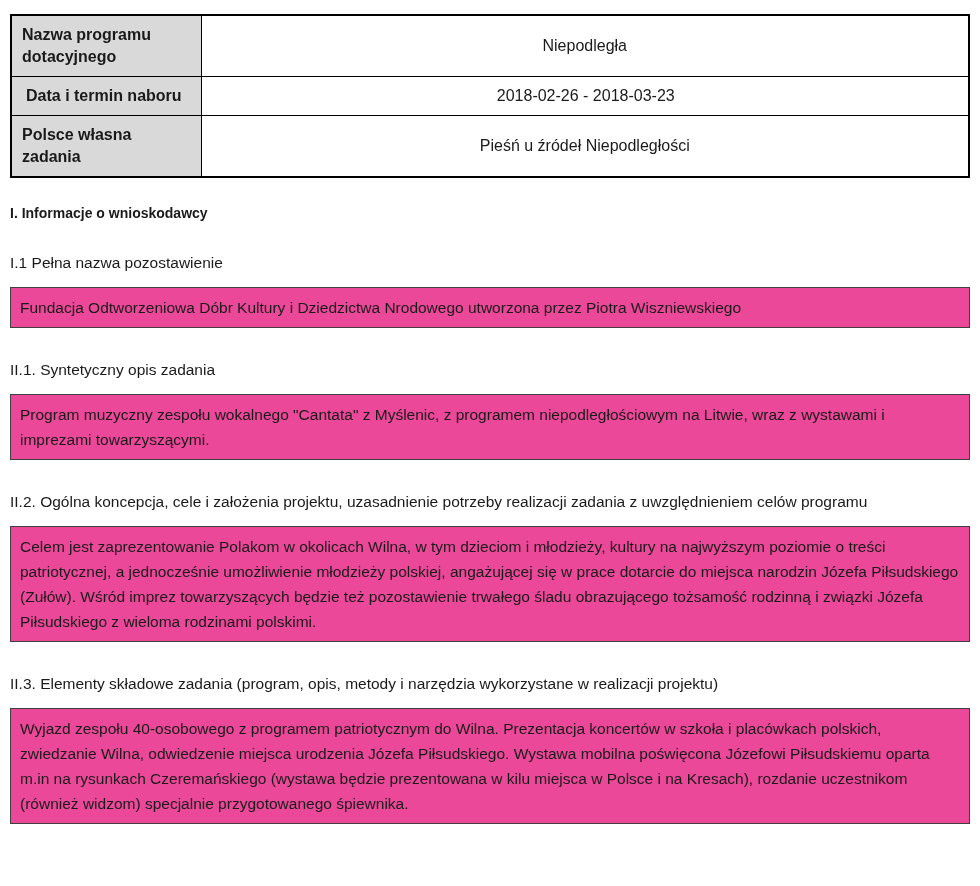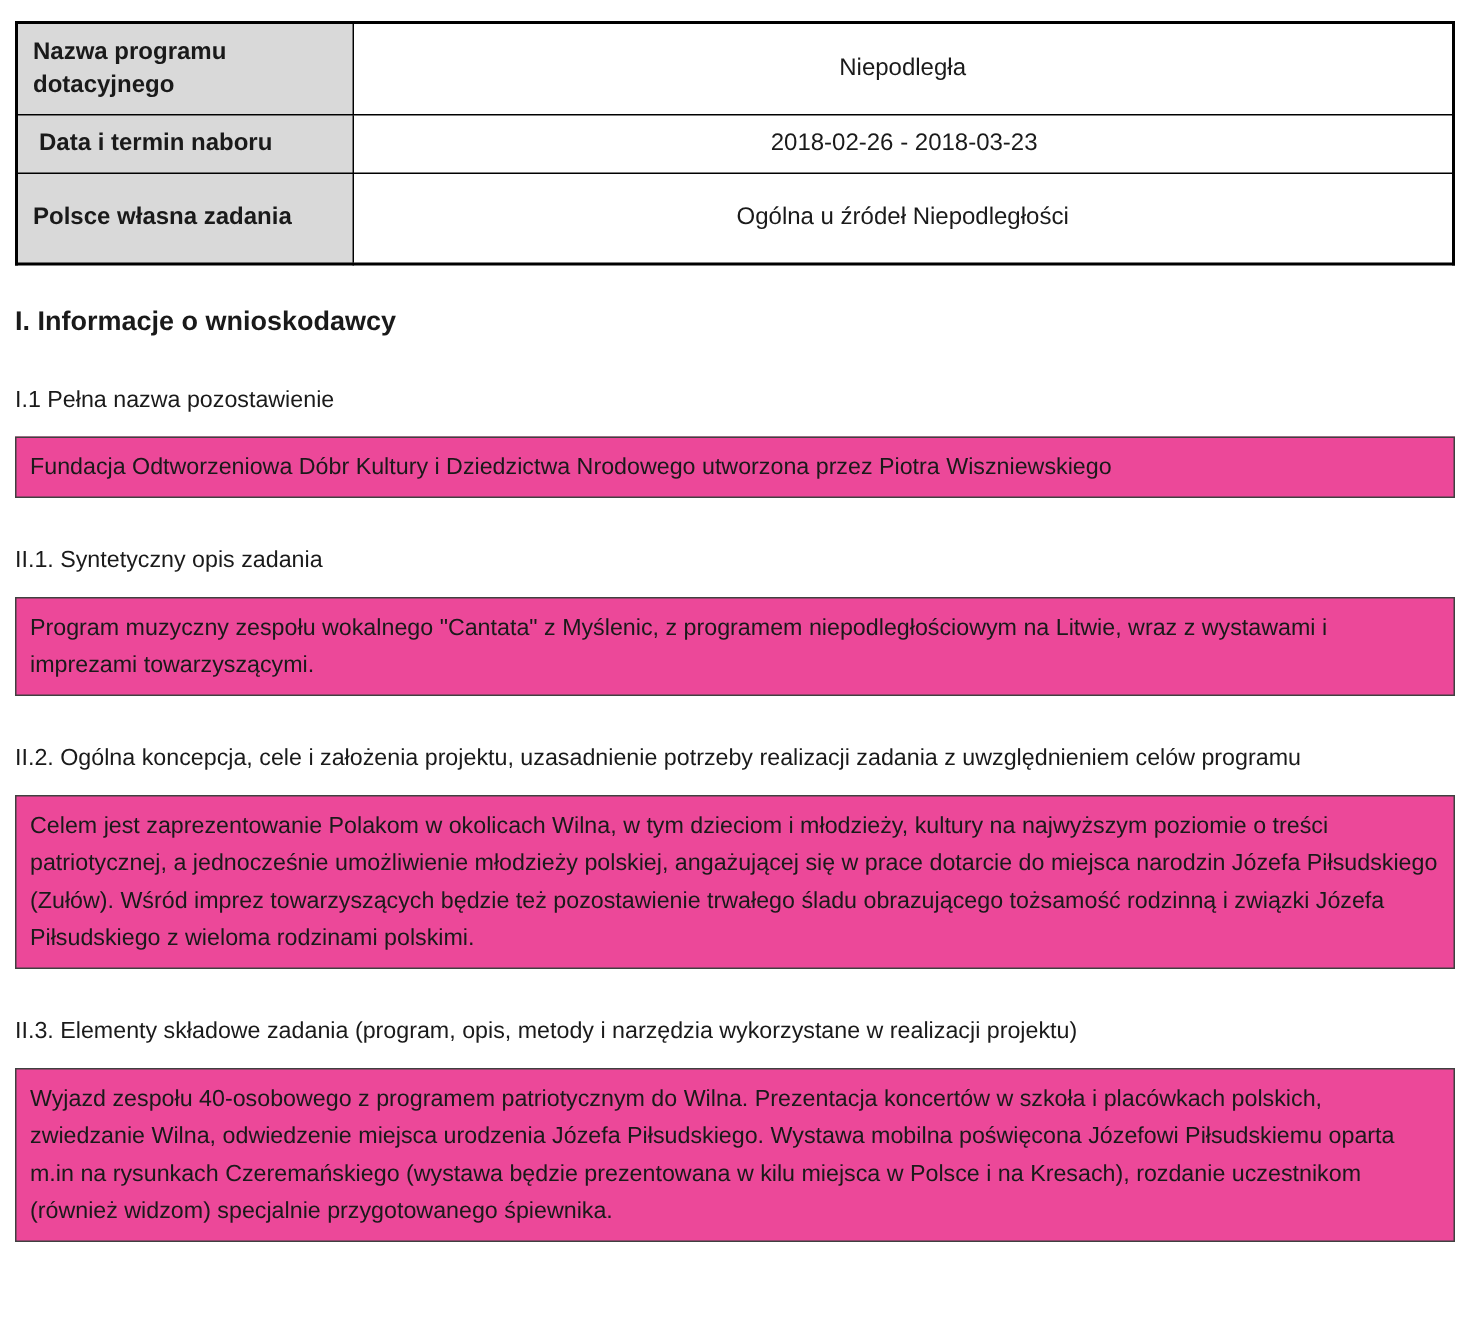--- a/index.html
+++ b/index.html
@@ -27,34 +27,34 @@
     border-collapse: collapse;
     border: 2px solid #000000;
   }
   table.summary td {
     border: 1px solid #000000;
     font-size: 16px;
     line-height: 22px;
     vertical-align: middle;
   }
   td.label-cell {
-    width: 224px;
+    width: 190px;
     background: #d9d9d9;
     font-weight: bold;
     padding: 8px 10px;
   }
   td.value-cell {
     text-align: center;
     padding: 8px 12px;
     font-size: 15.5px;
   }
   tr.row-tall td { height: 60px; }
   tr.row-short td { height: 37px; padding-left: 14px; }
   .section-heading {
-    font-size: 18px;
+    font-size: 14px;
     font-weight: bold;
     margin-top: 27px;
   }
   .field { margin-top: 33px; }
   .field-label {
     font-size: 15.5px;
     margin-bottom: 15px;
   }
   .field-box {
     width: 960px;
@@ -76,21 +76,21 @@
       <tr class="row-tall">
         <td class="label-cell">Nazwa programu dotacyjnego</td>
         <td class="value-cell">Niepodległa</td>
       </tr>
       <tr class="row-short">
         <td class="label-cell">Data i termin naboru</td>
         <td class="value-cell">2018-02-26 - 2018-03-23</td>
       </tr>
       <tr class="row-tall">
         <td class="label-cell">Polsce własna zadania</td>
-        <td class="value-cell">Ogólna u źródeł Niepodległości</td>
+        <td class="value-cell">Pieśń u źródeł Niepodległości</td>
       </tr>
     </tbody>
   </table>
 
   <h2 class="section-heading">I. Informacje o wnioskodawcy</h2>
 
   <div class="field">
     <div class="field-label">I.1 Pełna nazwa pozostawienie</div>
     <div class="field-box">Fundacja Odtworzeniowa Dóbr Kultury i Dziedzictwa Nrodowego utworzona przez Piotra Wiszniewskiego</div>
   </div>

